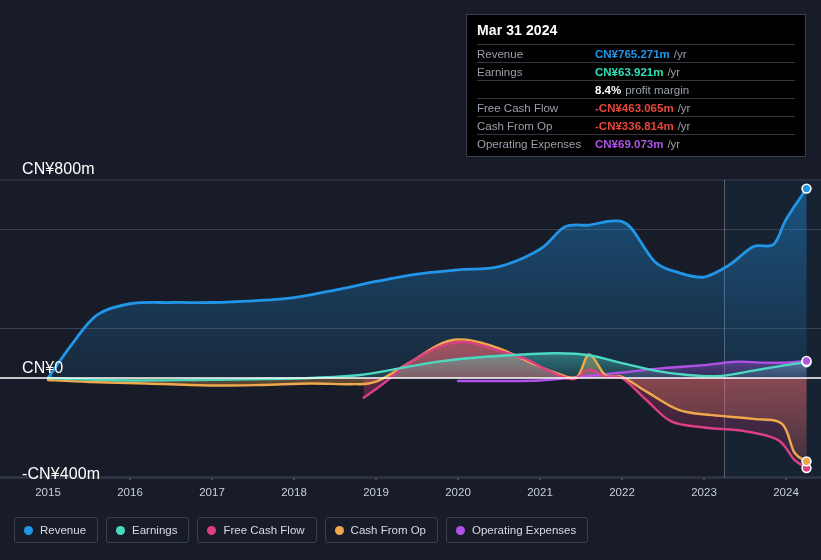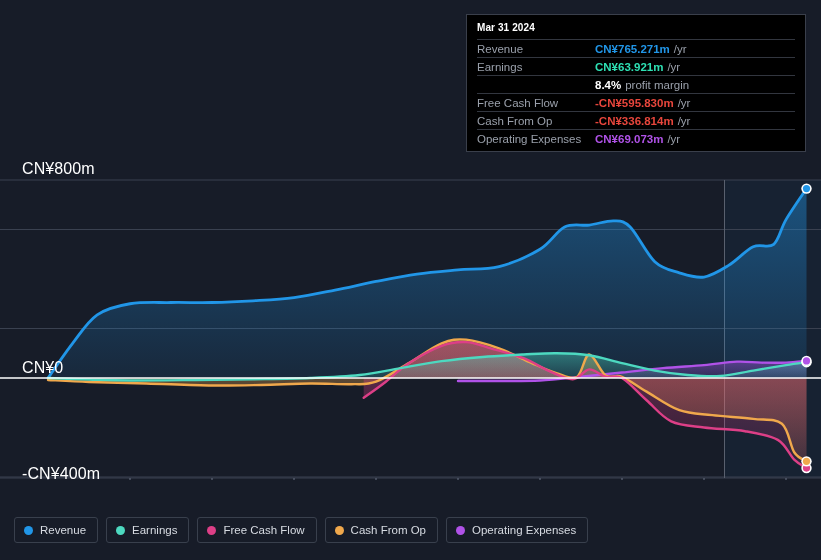--- a/index.html
+++ b/index.html
@@ -30,21 +30,21 @@
     transform: translateX(-50%); white-space: nowrap;
   }
 
   
   #tooltip {
     position: absolute; left: 466px; top: 14px; width: 340px;
     background: #000000; border: 1px solid #3a3f4b;
     padding: 0 10px 4px 10px; z-index: 20;
   }
   #tt-date {
-    color: #ffffff; font-size: 10px; font-weight: bold;
+    color: #ffffff; font-size: 14px; font-weight: bold;
     padding: 7px 0 6px 0; letter-spacing: .1px;
   }
   .tt-row {
     display: flex; align-items: baseline;
     border-top: 1px solid #32363f; padding: 2.5px 0 2.5px 0;
     font-size: 11.5px; white-space: nowrap;
   }
   .tt-key { color: #9aa0ab; width: 118px; flex: 0 0 118px; }
   .tt-val { font-weight: bold; text-align: center; }
   .tt-suffix { color: #9aa0ab; font-weight: normal; margin-left: 4px; text-align: center; }
@@ -137,20 +137,32 @@
         <line x1="622" y1="478" x2="622" y2="483" stroke="#6a7285" stroke-width="1"></line>
         <line x1="704" y1="478" x2="704" y2="483" stroke="#6a7285" stroke-width="1"></line>
         <line x1="786" y1="478" x2="786" y2="483" stroke="#6a7285" stroke-width="1"></line>
       </svg>
   </div>
 
   <div class="y-label" id="y-top">CN¥800m</div>
   <div class="y-label" id="y-zero">CN¥0</div>
   <div class="y-label" id="y-bot">-CN¥400m</div>
 
+  <div id="x-axis">
+      <div class="x-tick" style="left: 48px;">2015</div>
+      <div class="x-tick" style="left: 130px;">2016</div>
+      <div class="x-tick" style="left: 212px;">2017</div>
+      <div class="x-tick" style="left: 294px;">2018</div>
+      <div class="x-tick" style="left: 376px;">2019</div>
+      <div class="x-tick" style="left: 458px;">2020</div>
+      <div class="x-tick" style="left: 540px;">2021</div>
+      <div class="x-tick" style="left: 622px;">2022</div>
+      <div class="x-tick" style="left: 704px;">2023</div>
+      <div class="x-tick" style="left: 786px;">2024</div>
+    </div>
 
   <div id="tooltip">
     <div id="tt-date">Mar 31 2024</div>
     <div id="tt-rows">
         <div class="tt-row">
           <span class="tt-key">Revenue</span>
           <span class="tt-val" style="color: rgb(33, 150, 232);">CN¥765.271m</span>
           <span class="tt-suffix">/yr</span>
         </div>
         <div class="tt-row">
@@ -158,21 +170,21 @@
           <span class="tt-val" style="color: rgb(46, 224, 180);">CN¥63.921m</span>
           <span class="tt-suffix">/yr</span>
         </div>
         <div class="tt-row">
           <span class="tt-key tt-indent"></span>
           <span class="tt-val" style="color: rgb(255, 255, 255);">8.4%</span>
           <span class="tt-suffix">profit margin</span>
         </div>
         <div class="tt-row">
           <span class="tt-key">Free Cash Flow</span>
-          <span class="tt-val" style="color: rgb(232, 70, 60);">-CN¥595.830m</span>
+          <span class="tt-val" style="color: rgb(232, 70, 60);">-CN¥463.065m</span>
           <span class="tt-suffix">/yr</span>
         </div>
         <div class="tt-row">
           <span class="tt-key">Cash From Op</span>
           <span class="tt-val" style="color: rgb(232, 70, 60);">-CN¥336.814m</span>
           <span class="tt-suffix">/yr</span>
         </div>
         <div class="tt-row">
           <span class="tt-key">Operating Expenses</span>
           <span class="tt-val" style="color: rgb(176, 82, 232);">CN¥69.073m</span>

